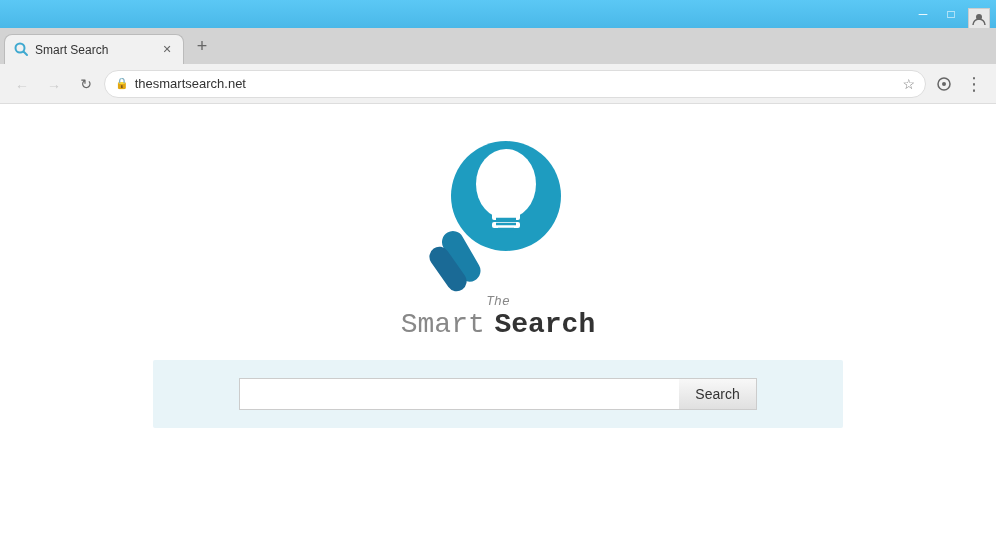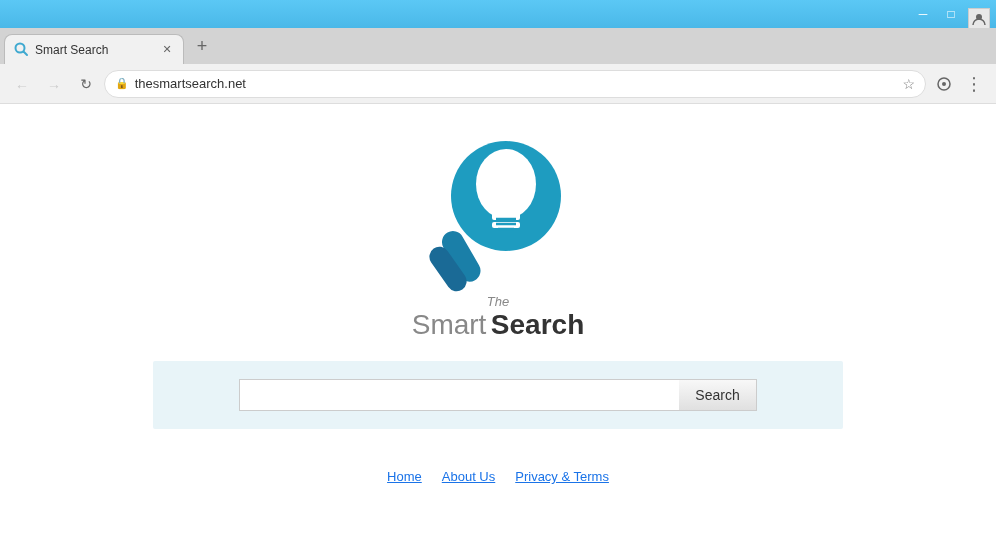--- a/index.html
+++ b/index.html
@@ -204,20 +204,21 @@
     }
 
     .logo-svg-container {
       width: 160px;
       height: 180px;
     }
 
     .logo-text {
       text-align: center;
       margin-top: -10px;
+      font-family: Liberation Mono, monospace;
     }
     .logo-text-the {
       font-size: 13px;
       color: #888;
       font-style: italic;
       display: block;
     }
     .logo-text-smart {
       font-size: 28px;
       color: #888;
@@ -368,19 +369,14 @@
         <span class="logo-text-search">Search</span>
       </span>
     </div>
   </div>
 
   <div class="search-area">
     <input type="text" class="search-input" placeholder="" style="">
     <button class="search-button">Search</button>
   </div>
 
-  <div class="footer-links">
-    <a>Home</a>
-    <a>About Us</a>
-    <a>Privacy &amp; Terms</a>
-  </div>
 
 </div>
 
 </body></html>

